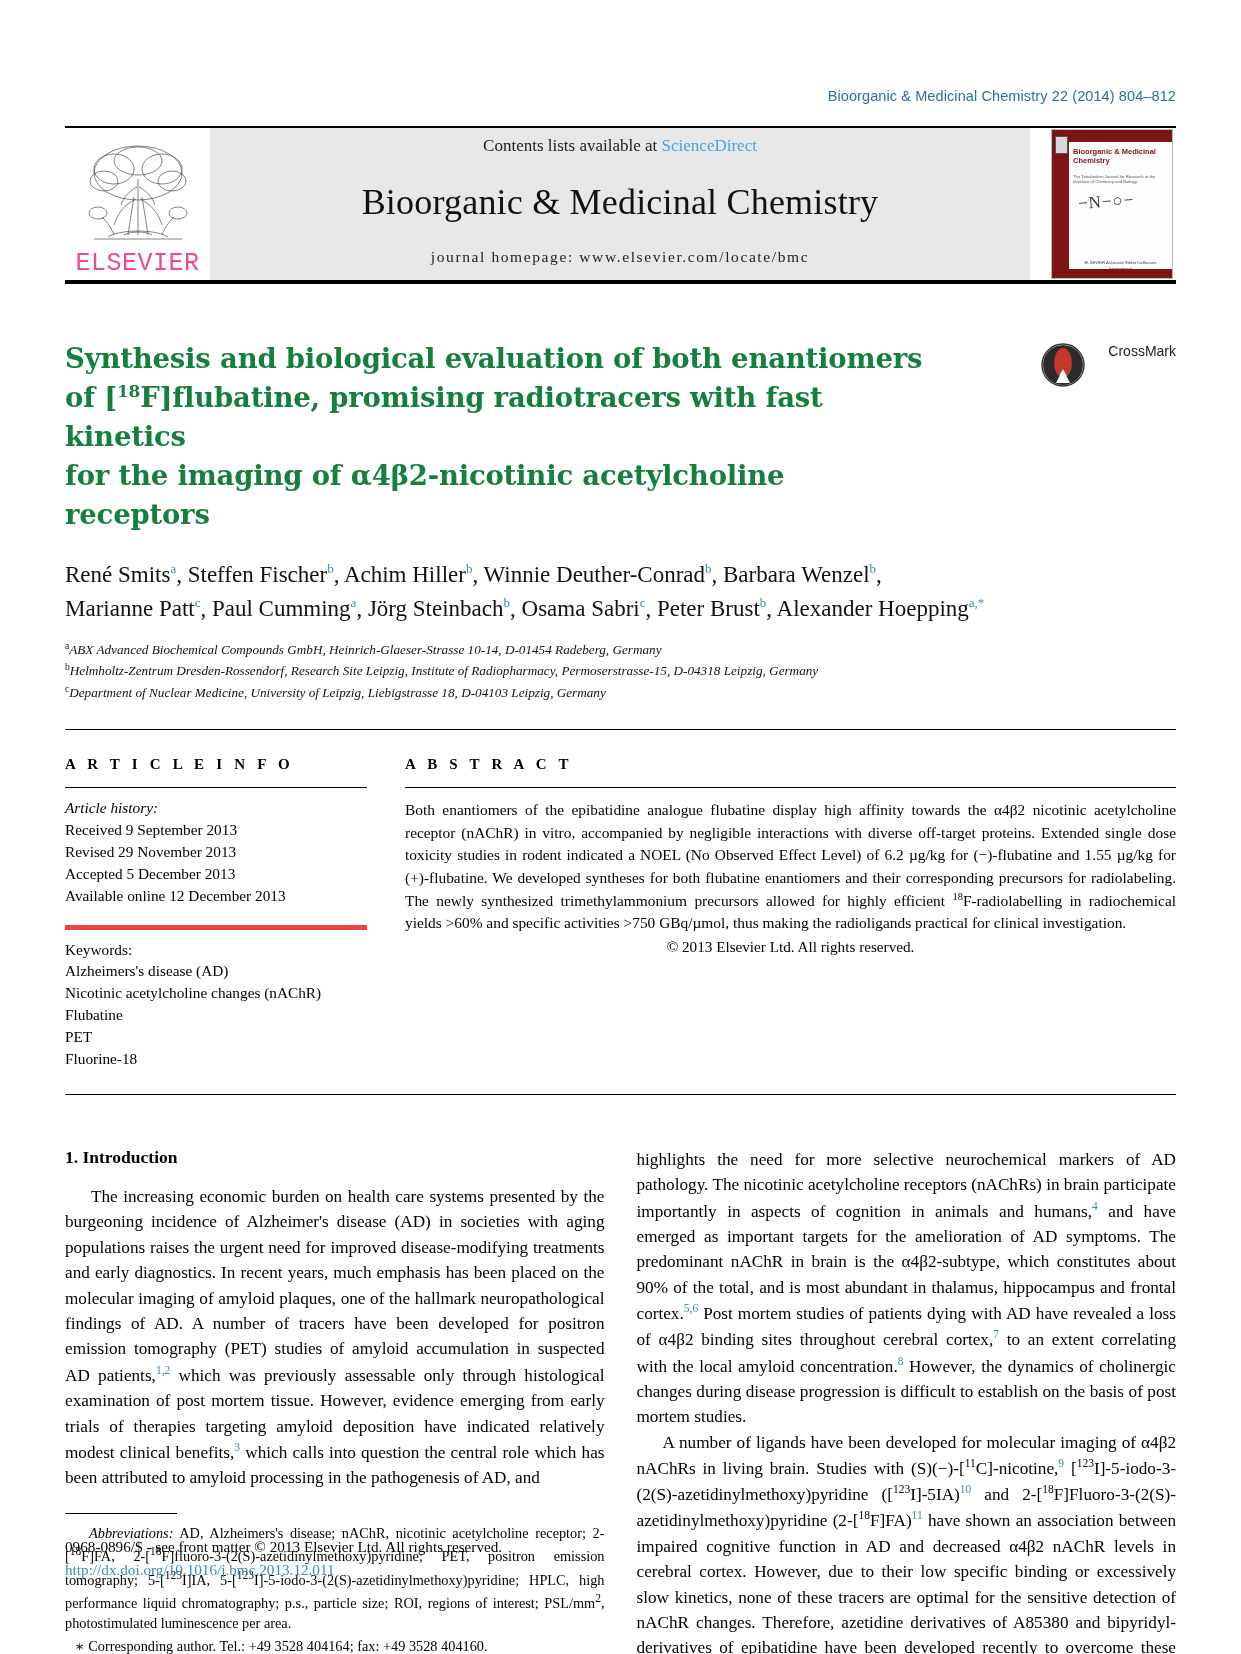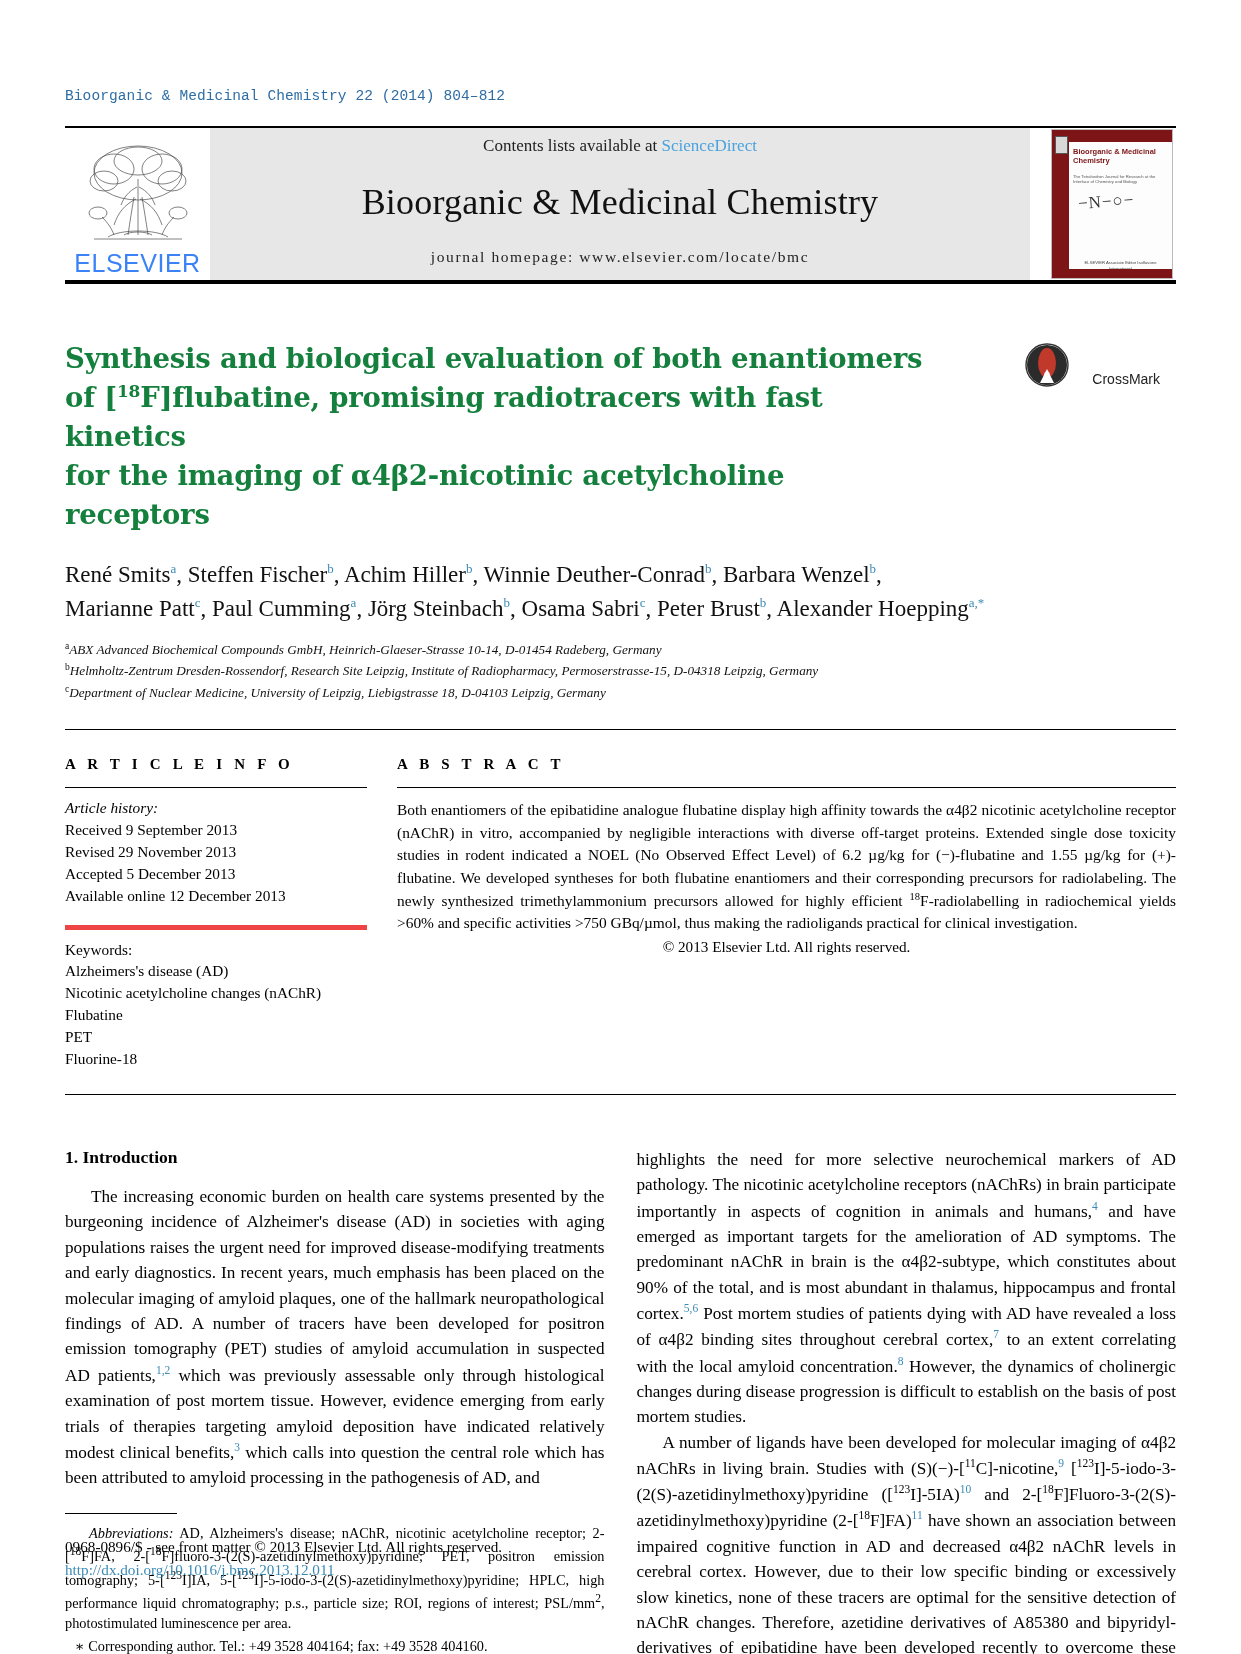--- a/index.html
+++ b/index.html
@@ -18,26 +18,26 @@
   .page {
     position: relative;
     width: 1241px;
     height: 1654px;
     box-sizing: border-box;
     padding: 0 65px;
   }
 
   
   .running-head {
-    text-align: left;
+    text-align: right;
     font-size: 14.5px;
     color: #2e6da4;
     padding-top: 88px;
     letter-spacing: 0.1px;
-    font-family: Liberation Mono, monospace;
+    font-family: Liberation Sans, sans-serif;
   }
 
   
   .masthead {
     margin-top: 22px;
     border-top: 2px solid #000;
     display: flex;
     align-items: stretch;
     height: 152px;
   }
@@ -46,24 +46,24 @@
     flex: 0 0 145px;
     display: flex;
     flex-direction: column;
     justify-content: flex-end;
     align-items: center;
     padding-bottom: 4px;
     background: #fff;
   }
   .tree-svg { display:block; }
   .elsevier-word {
-    font-family: Liberation Sans, sans-serif;
+    font-family: Liberation Mono, monospace;
     font-size: 25px;
     letter-spacing: 0.5px;
-    color: #3b82f6;
+    color: #ec4899;
     font-weight: 400;
     line-height: 1;
     margin-top: 4px;
   }
   .masthead-center {
     flex: 1 1 auto;
     background: #e7e7e7;
     display: flex;
     flex-direction: column;
     justify-content: space-between;
@@ -156,24 +156,24 @@
     font-weight: bold;
     font-size: 27.5px;
     line-height: 1.42;
     letter-spacing: -0.2px;
     max-width: 860px;
     margin: 0;
     color: #15803d;
   }
   .crossmark {
     position: absolute;
-    right: 16px;
+    right: 0;
     top: 4px;
     display: flex;
-    align-items: flex-end;
+    align-items: flex-start;
     gap: 23px;
   }
   .crossmark-label {
     font-family: "Liberation Sans", sans-serif;
     font-size: 14px;
     color: #222;
   }
 
   
   .authors {
@@ -193,21 +193,21 @@
     color: #111;
   }
   .affiliations sup { font-style: normal; font-size: 9.5px; vertical-align: super; }
 
   
   .info-abstract {
     margin-top: 26px;
     border-top: 1.5px solid #000;
     padding-top: 26px;
     display: flex;
-    gap: 0px;
+    gap: 8px;
   }
   .col-info {
     flex: 0 0 330px;
     padding-right: 28px;
     box-sizing: border-box;
   }
   .col-abstract {
     flex: 1 1 auto;
     padding-left: 2px;
     box-sizing: border-box;

